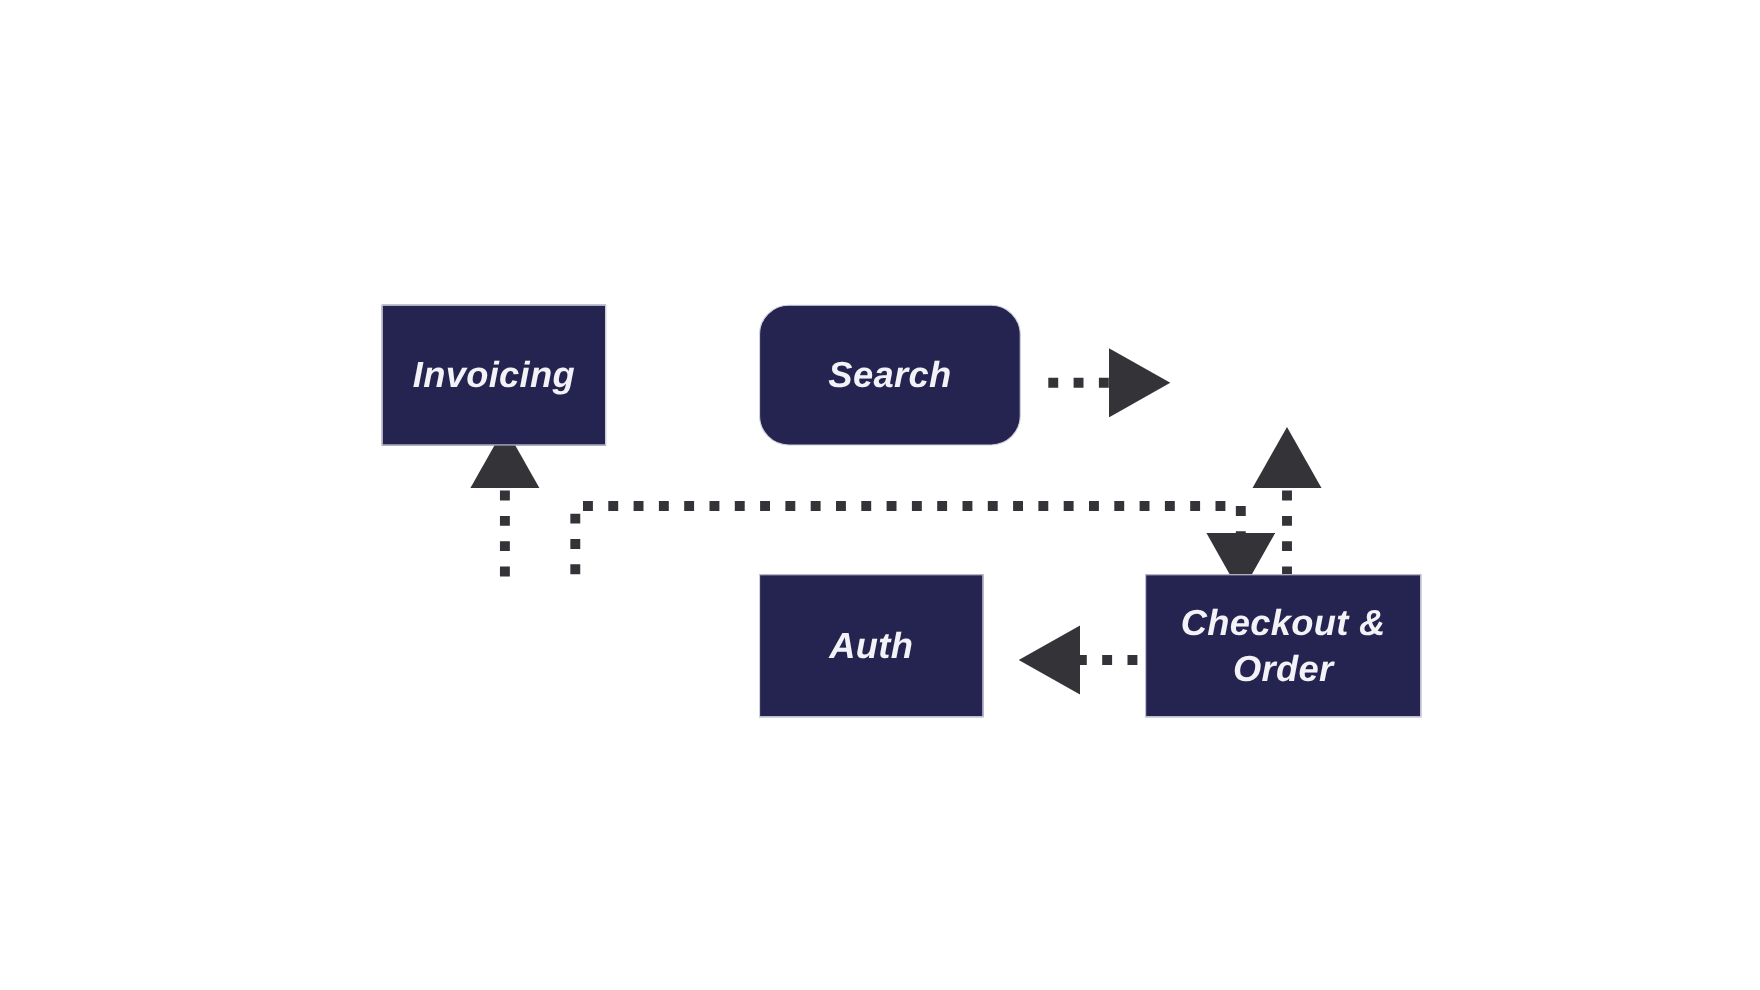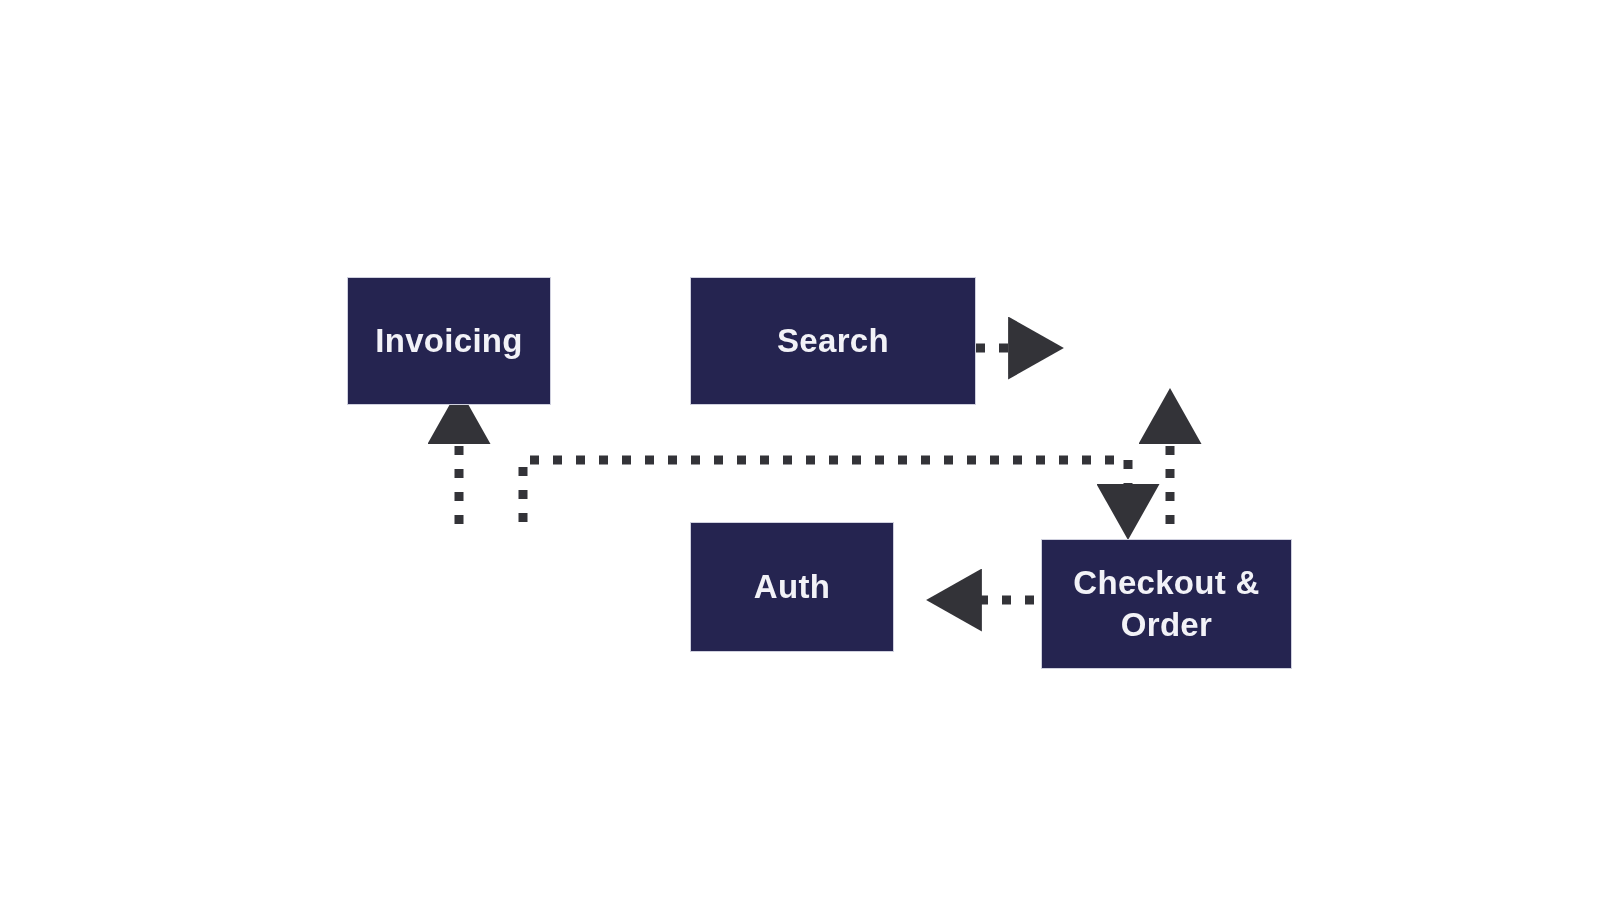--- a/index.html
+++ b/index.html
@@ -34,32 +34,33 @@
     display: flex;
     align-items: center;
     justify-content: center;
     text-align: center;
     color: #f2f2f7;
     font-size: 33px;
     font-weight: bold;
     letter-spacing: 0.3px;
     line-height: 1.28;
     z-index: 2;
+    font-style: italic;
   }
   .node-label {
     display: block;
     padding: 0 10px;
     white-space: pre-line;
   }
   #node-invoicing  { left: 347px;  top: 277px; width: 204px; height: 128px; }
-  #node-search     { left: 690px;  top: 277px; width: 286px; height: 128px; }
+  #node-search     { left: 690px;  top: 277px; width: 238px; height: 128px; border-radius: 27px; }
   #node-catalog    { left: 1041px; top: 277px; width: 251px; height: 128px; }
   #node-accounting { left: 333px;  top: 522px; width: 250px; height: 130px; }
   #node-auth       { left: 690px;  top: 522px; width: 204px; height: 130px; }
-  #node-checkout   { left: 1041px; top: 522px; width: 251px; height: 130px; margin-top: 17px; }
+  #node-checkout   { left: 1041px; top: 522px; width: 251px; height: 130px; }
 </style>
 </head>
 <body>
 
 <div id="canvas">
 
   <svg id="edges" viewBox="0 0 1600 900" xmlns="http://www.w3.org/2000/svg">
     <defs>
       <marker id="arrow-head" markerWidth="7" markerHeight="7" refX="2.1" refY="3.5" orient="auto" markerUnits="strokeWidth">
         <path d="M 0 0 L 6.2 3.5 L 0 7 z" fill="#333338"></path>

